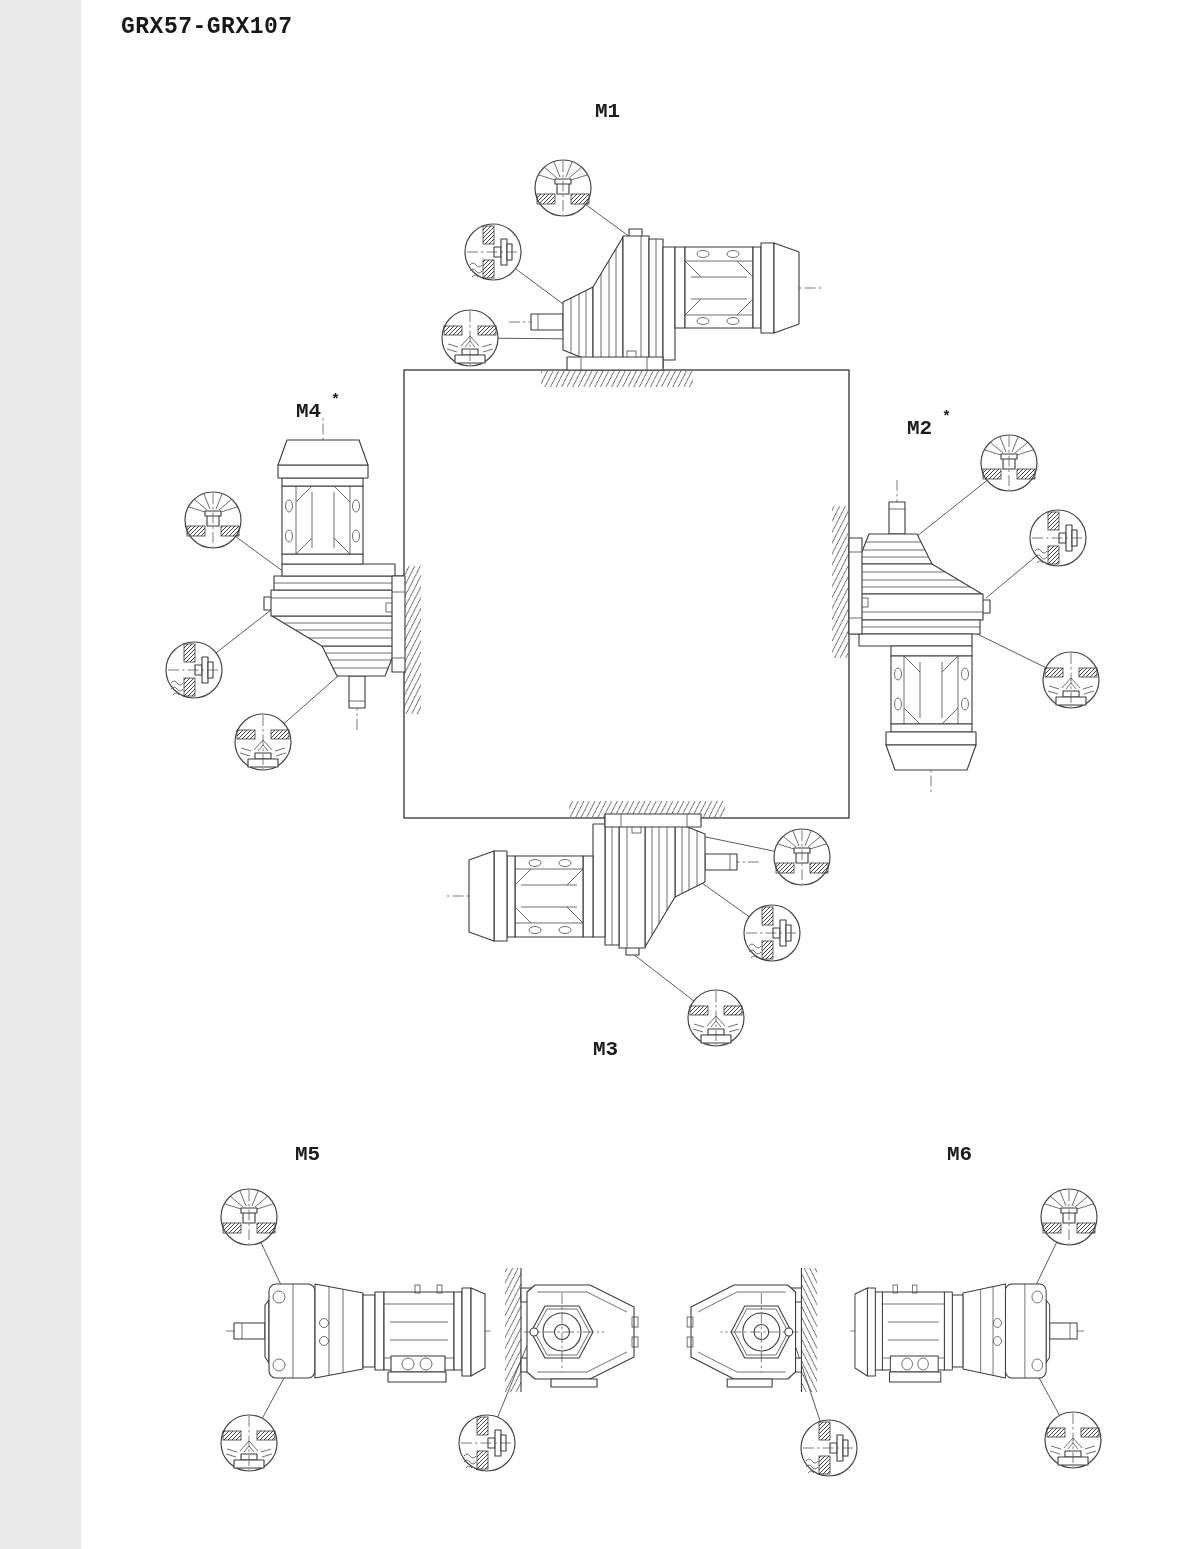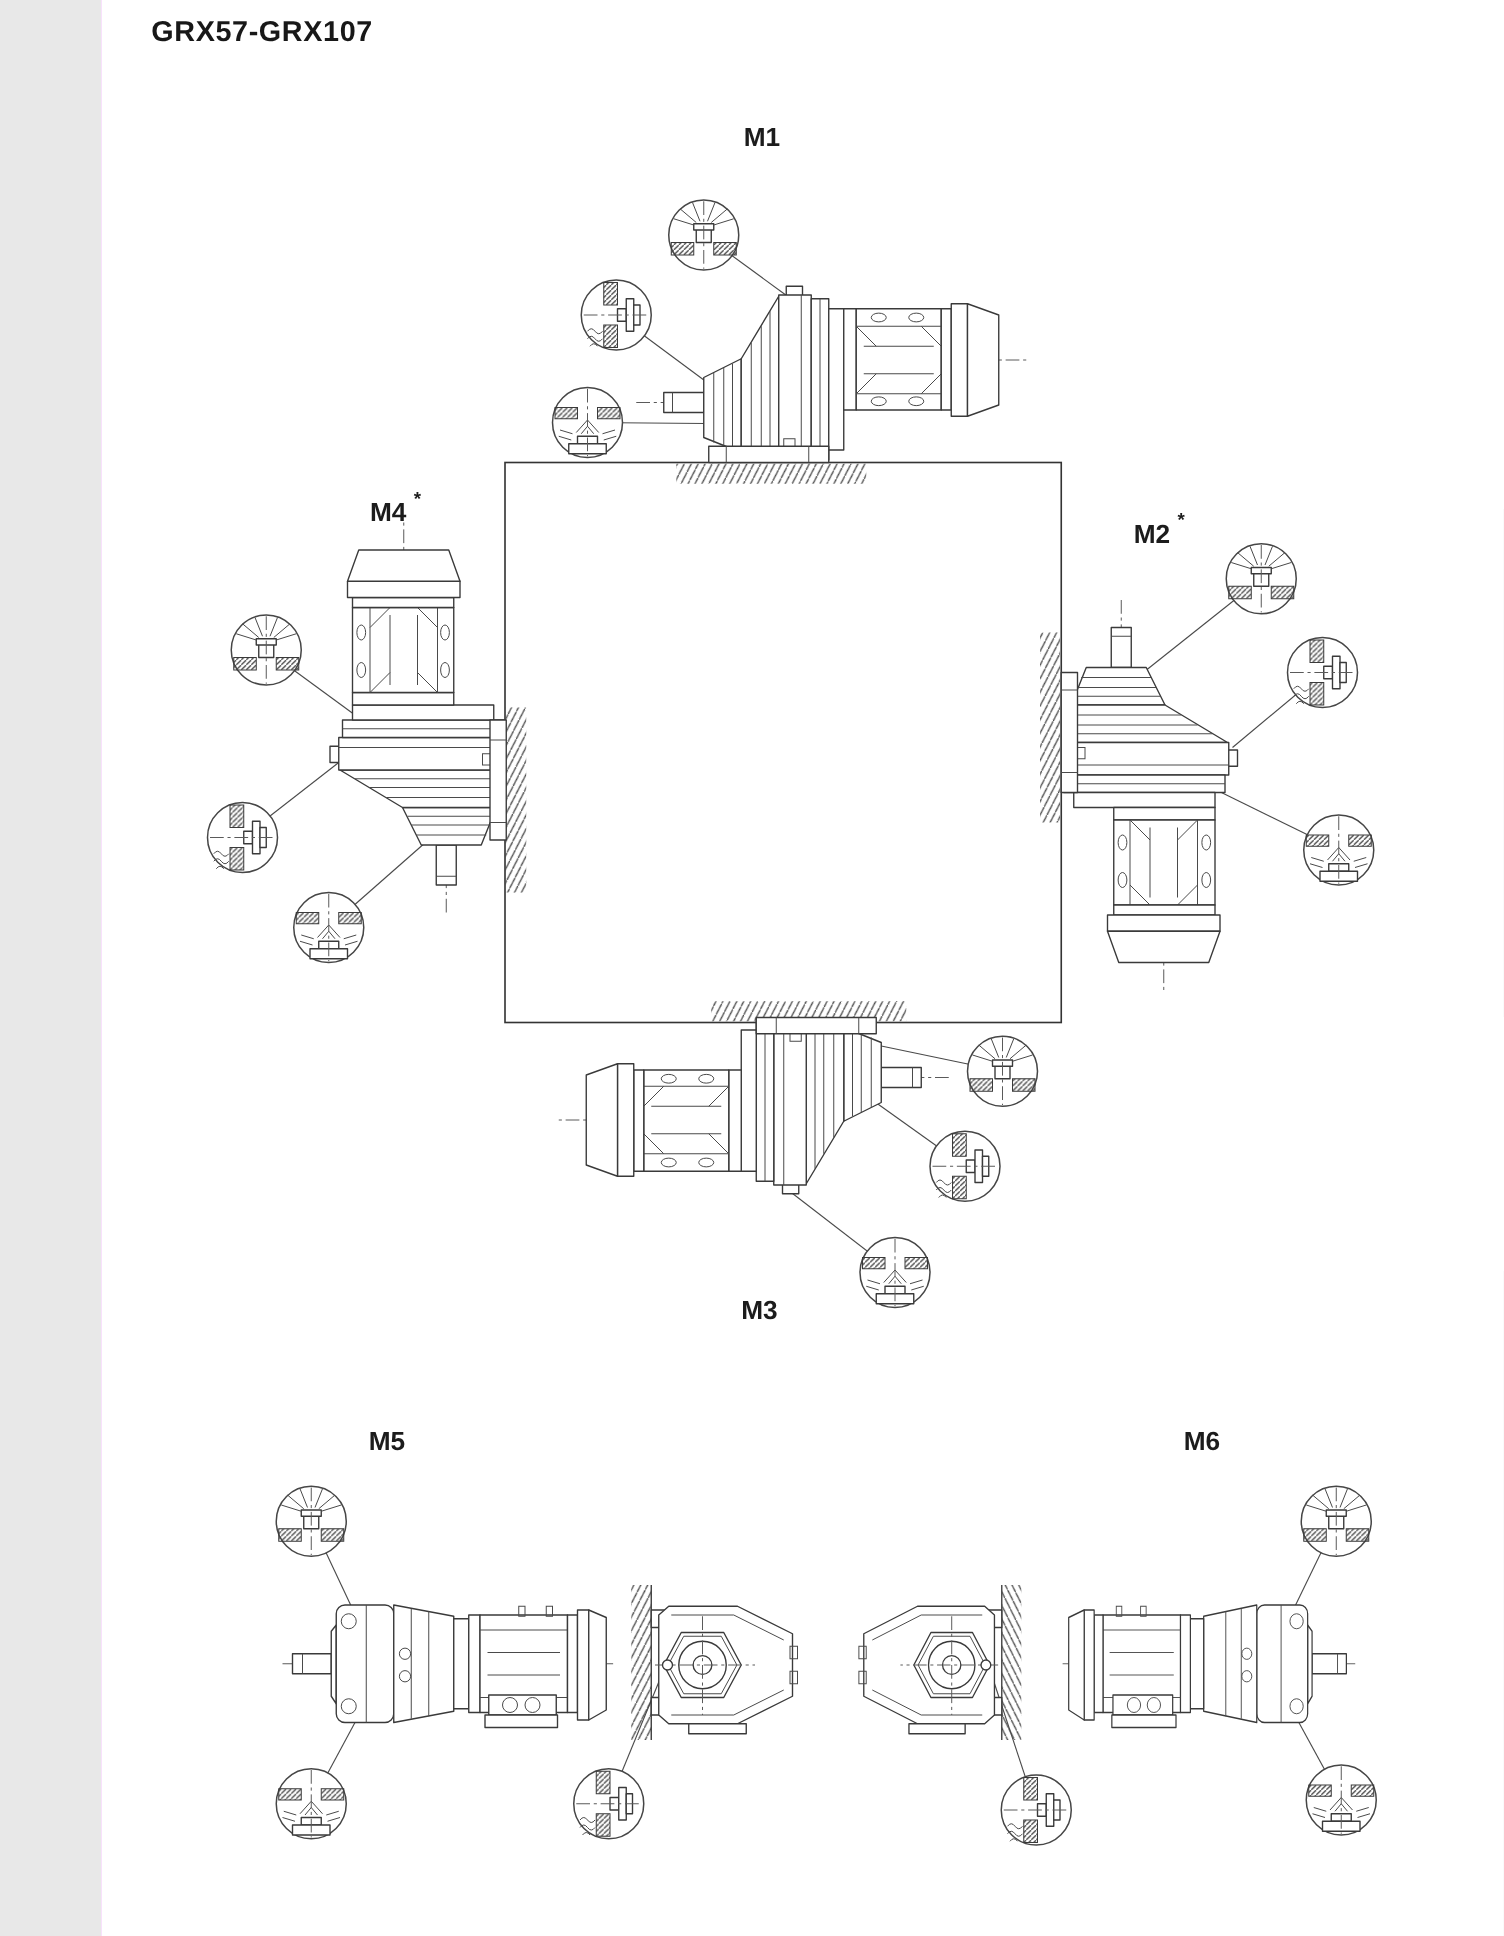--- a/index.html
+++ b/index.html
@@ -1,17 +1,17 @@
 <!DOCTYPE html>
 <html><head>
 <meta charset="utf-8">
 <style>
   html,body{margin:0;padding:0;background:#e8e8e8;}
-  #page{width:1041px;height:1549px;background:#f0abfc;position:relative;margin:0 auto;
-        font-family:Liberation Sans, sans-serif;}
+  #page{width:1041px;height:1549px;background:#fdba74;position:relative;margin:0 auto;
+        font-family:Liberation Mono, monospace;}
   svg{display:block;}
   .sq{fill:none;stroke:#343434;stroke-width:1.3;}
   .o {fill:none;stroke:#3a3a3a;stroke-width:1.1;stroke-linejoin:round;}
   .of{fill:#ffffff;stroke:#3a3a3a;stroke-width:1.1;stroke-linejoin:round;}
   .d {fill:none;stroke:#4a4a4a;stroke-width:.8;}
   .cl{fill:none;stroke:#5a5a5a;stroke-width:.8;stroke-dasharray:11 3 2.5 3;}
   .ld{stroke:#4a4a4a;stroke-width:.9;}
   .hb{fill:url(#wp);stroke:none;}
   .ph{fill:url(#hp);stroke:#3a3a3a;stroke-width:.8;}
   .cir{fill:#ffffff;stroke:#464646;stroke-width:1.2;}

